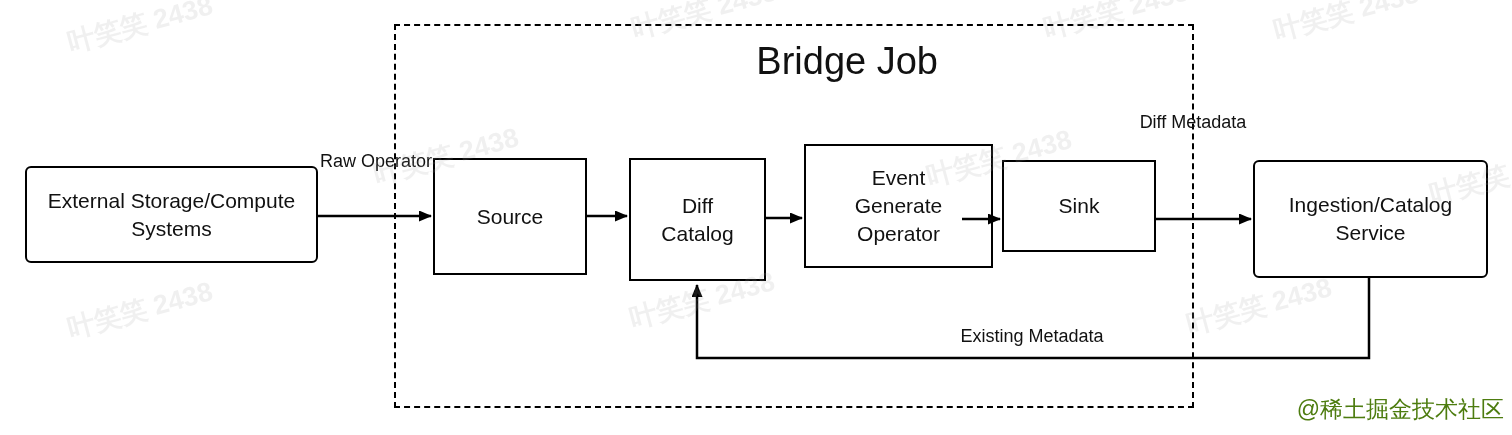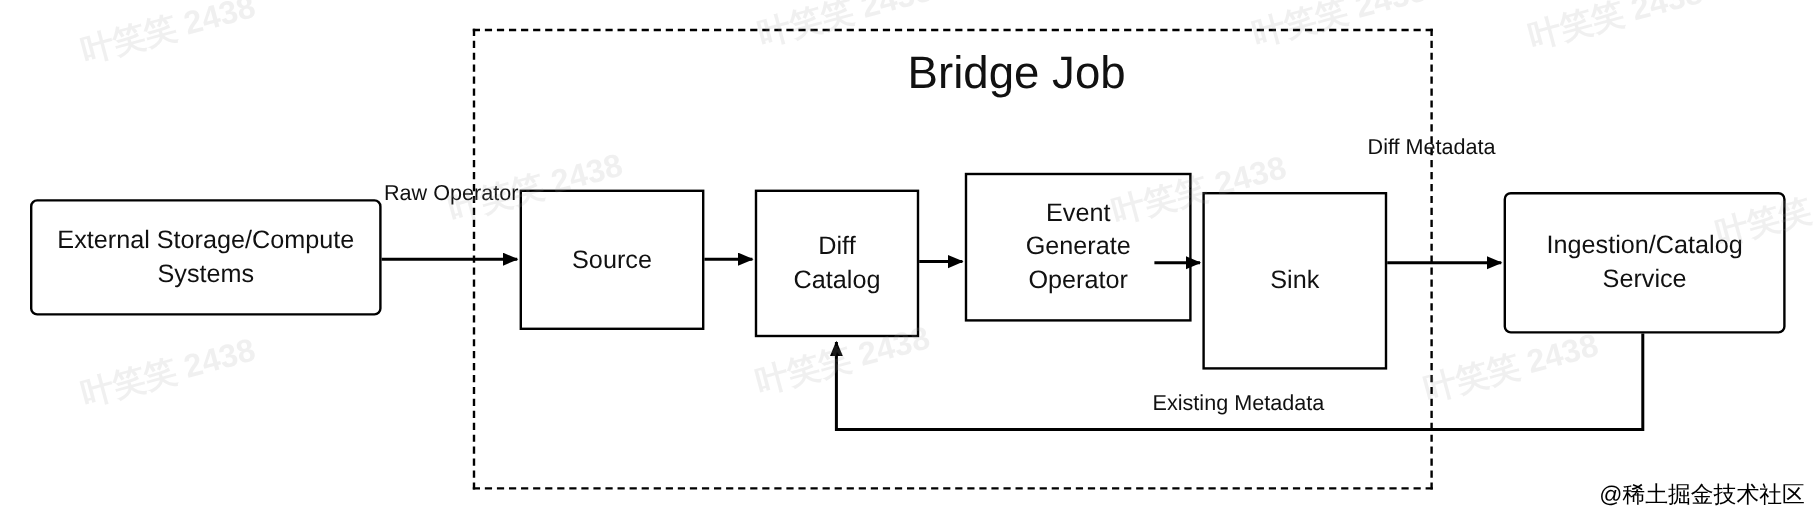--- a/index.html
+++ b/index.html
@@ -61,22 +61,22 @@
     font-size:27px;font-weight:bold;
     color:rgba(160,160,160,0.16);
     transform:rotate(-15deg);
     white-space:nowrap;
     z-index:5;
     pointer-events:none;
   }
   #credit{
     position:absolute;
     right:8px;bottom:10px;
-    font-size:19px;
-    color:#000000;
+    font-size:23px;
+    color:#4d7c0f;
     z-index:6;
     white-space:nowrap;
   }
   
   #node-external .lbl{width:262px;}
   #node-diff .lbl{width:100px;}
   #node-event .lbl{width:110px;}
   #node-ingestion .lbl{width:190px;}
 </style>
 </head>
@@ -107,21 +107,21 @@
   </div>
 
   <div class="node" id="node-diff" style="left:629px;top:158px;width:137px;height:123px;">
     <span class="lbl">Diff Catalog</span>
   </div>
 
   <div class="node" id="node-event" style="left:804px;top:144px;width:189px;height:124px;">
     <span class="lbl">Event Generate Operator</span>
   </div>
 
-  <div class="node" id="node-sink" style="left:1002px;top:160px;width:154px;height:148px;">
+  <div class="node" id="node-sink" style="left:1002px;top:160px;width:154px;height:92px;">
     <span class="lbl">Sink</span>
   </div>
 
   <div class="node rounded" id="node-ingestion" style="left:1253px;top:160px;width:235px;height:118px;">
     <span class="lbl">Ingestion/Catalog Service</span>
   </div>
 
   <svg id="edges" viewBox="0 0 1512 435">
     <defs>
       <marker id="arrow" markerWidth="14" markerHeight="12" refX="12" refY="5.5" orient="auto" markerUnits="userSpaceOnUse">

